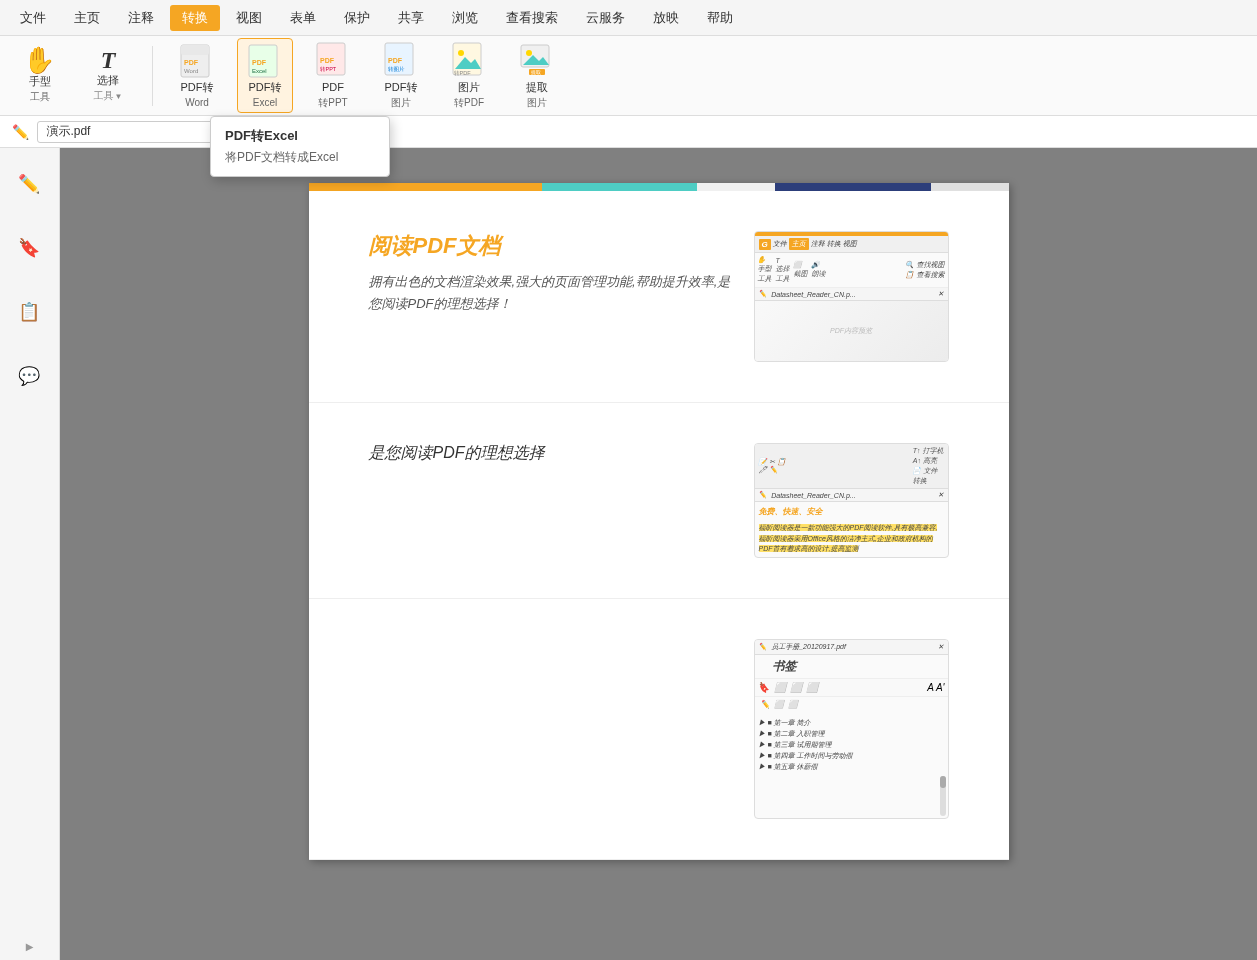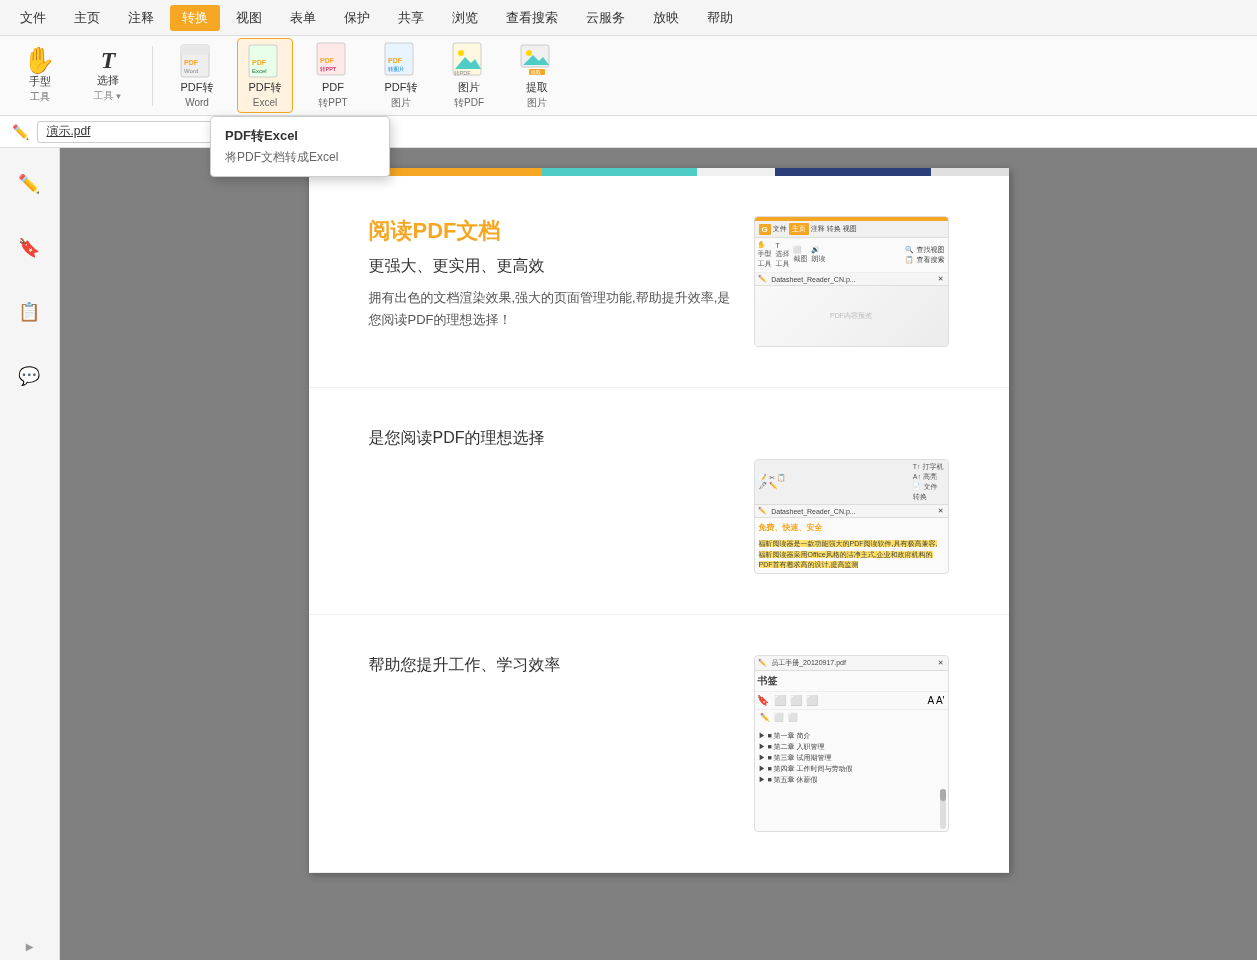--- a/index.html
+++ b/index.html
@@ -31,21 +31,21 @@
 
     .toolbar-sep { width: 1px; height: 60px; background: #ddd; margin: 0 4px; }
 
     
     .address-bar {
       display: flex; align-items: center; background: white; border-bottom: 1px solid #ddd;
       height: 32px; padding: 0 12px; gap: 8px;
     }
     .address-input {
       flex: 1; border: 1px solid #ccc; border-radius: 3px; padding: 3px 8px;
-      font-size: 12px; color: #333; background: white; text-decoration: underline;
+      font-size: 12px; color: #333; background: white;
     }
 
     
     .main-layout { display: flex; height: calc(960px - 36px - 80px - 32px); }
 
     
     .sidebar {
       width: 60px; background: #f5f5f5; border-right: 1px solid #ddd;
       display: flex; flex-direction: column; align-items: center; padding-top: 12px; gap: 16px;
     }
@@ -54,21 +54,21 @@
       width: 48px; height: 48px; cursor: pointer; border-radius: 4px; color: #666; font-size: 20px;
     }
     .sidebar-arrow { font-size: 10px; color: #999; cursor: pointer; margin-top: auto; margin-bottom: 8px; }
 
     
     .content-area { flex: 1; background: #808080; overflow: hidden; position: relative; }
 
     
     .pdf-area {
       position: absolute; left: 50%; transform: translateX(-50%);
-      top: 20px; width: 700px; background: white; box-shadow: 2px 2px 8px rgba(0,0,0,0.3);
+      top: 35px; width: 700px; background: white; box-shadow: 2px 2px 8px rgba(0,0,0,0.3); font-style: italic;
     }
 
     
     .color-bar { display: flex; height: 8px; }
     .cb1 { flex: 3; background: #f5a623; }
     .cb2 { flex: 2; background: #4ecdc4; }
     .cb3 { flex: 1; background: #f0f0f0; }
     .cb4 { flex: 2; background: #2c3e7a; }
     .cb5 { flex: 1; background: #e0e0e0; }
 
@@ -239,21 +239,20 @@
         <div class="cb2"></div>
         <div class="cb3"></div>
         <div class="cb4"></div>
         <div class="cb5"></div>
       </div>
 
       <div class="pdf-section">
         <div class="section-inner">
           <div class="section-text">
             <div class="pdf-section-title">阅读PDF文档</div>
-            <div class="pdf-section-subtitle">更强大、更实用、更高效</div>
             <div class="pdf-section-body">拥有出色的文档渲染效果,强大的页面管理功能,帮助提升效率,是您阅读PDF的理想选择！</div>
           </div>
 
           <div class="section-preview" style="width:195px;">
             <div style="background:#f5a623; height:4px;"></div>
             <div style="display:flex; background:#f0f0f0; padding:2px 4px; align-items:center; gap:2px; border-bottom:1px solid #ddd;">
               <span style="background:#f5a623; color:white; padding:1px 3px; font-size:8px; border-radius:1px; font-weight:bold;">G</span>
               <span style="font-size:7px; color:#444;">文件</span>
               <span style="font-size:7px; background:#f5a623; color:white; padding:1px 3px; border-radius:1px;">主页</span>
               <span style="font-size:7px; color:#444;">注释</span>
@@ -280,51 +279,50 @@
           </div>
         </div>
       </div>
 
       <div class="pdf-section">
         <div class="section-inner">
           <div class="section-text">
             <div class="pdf-section-subtitle">是您阅读PDF的理想选择</div>
           </div>
 
-          <div class="section-preview" style="width:195px;margin-top:31px;">
+          <div class="section-preview" style="width:195px;">
             <div style="display:flex; background:#f0f0f0; padding:2px 4px; align-items:center; gap:2px; border-bottom:1px solid #ddd;">
               <span style="font-size:7px; color:#555;">📝 ✂ 📋<br>🖊 ✏️</span>
               <div style="margin-left:auto; font-size:7px; color:#555;">T↑ 打字机<br>A↑ 高亮<br>📄 文件<br>转换</div>
             </div>
             <div style="background:#f5f5f5; padding:2px 4px; font-size:7px; color:#444; border-bottom:1px solid #ddd; display:flex; align-items:center; gap:4px;">
               <span>✏️</span>
               <span>Datasheet_Reader_CN.p...</span>
               <span style="margin-left:auto;">✕</span>
             </div>
             <div style="padding:4px; font-size:8px; font-weight:bold; color:#f5a623;">免费、快速、安全</div>
             <div style="padding:2px 4px; font-size:7px; color:#444; line-height:1.5;">
               <span style="background:#ffe066; font-size:7px;">福昕阅读器是一款功能强大的PDF阅读软件,具有极高兼容,福昕阅读器采用Office风格的洁净主式,企业和政府机构的PDF首有着求高的设计,提高监测</span>
             </div>
           </div>
         </div>
       </div>
 
       <div class="pdf-section">
         <div class="section-inner">
           <div class="section-text">
-            <div class="pdf-section-subtitle">帮助您提升工作、学习效率</div>
           </div>
 
           <div class="section-preview" style="width:195px;">
             <div style="background:#f5f5f5; padding:2px 4px; font-size:7px; color:#444; border-bottom:1px solid #ddd; display:flex; align-items:center; gap:4px;">
               <span>✏️</span>
               <span>员工手册_20120917.pdf</span>
               <span style="margin-left:auto;">✕</span>
             </div>
-            <div style="padding:3px 3px; font-size:10px; font-weight:bold; color:#444; border-bottom:1px solid #eee;">书签</div>
+            <div style="padding:3px 18px; font-size:12px; font-weight:bold; color:#444; border-bottom:1px solid #eee;">书签</div>
             <div style="display:flex; background:#f9f9f9; padding:3px; gap:4px; border-bottom:1px solid #eee; font-size:10px;">
               <span>🔖</span>
               <span>⬜</span>
               <span>⬜</span>
               <span>⬜</span>
               <span style="margin-left:auto;">A A'</span>
             </div>
             <div style="padding:3px 6px;">
               <div style="display:flex; gap:4px; font-size:8px; margin-bottom:3px;">
                 <span>✏️</span>

